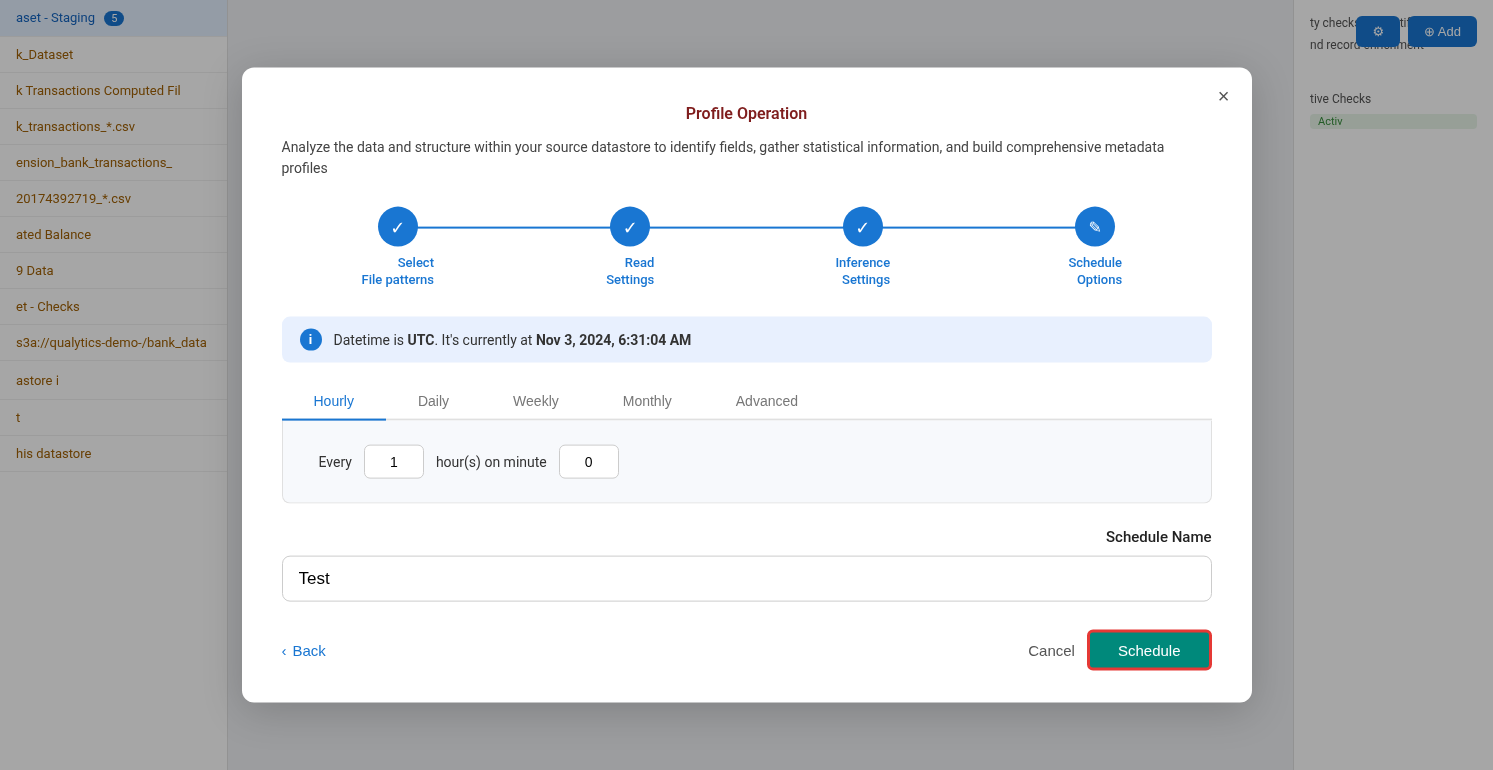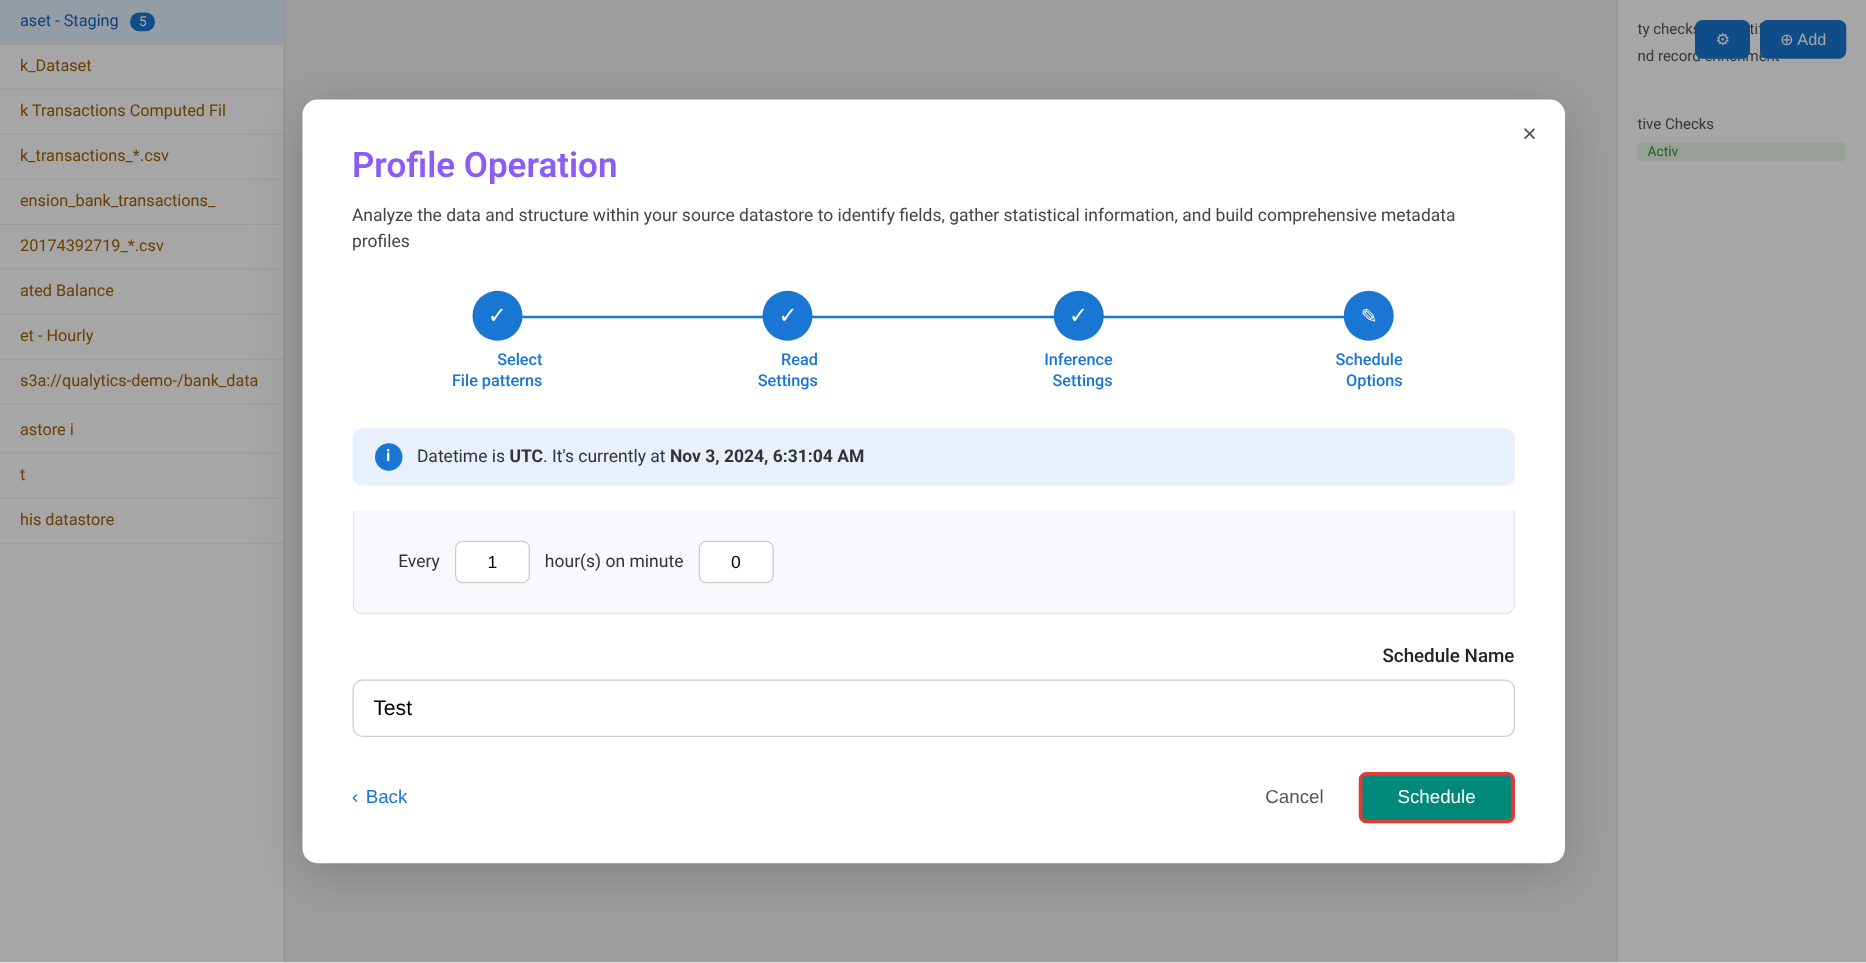--- a/index.html
+++ b/index.html
@@ -116,23 +116,24 @@
       right: 22px;
       background: none;
       border: none;
       font-size: 20px;
       cursor: pointer;
       color: #555;
       line-height: 1;
     }
 
     .dialog-title {
-      font-size: 28px;
+      text-align: center;
+      font-size: 16px;
       font-weight: 600;
-      color: #8b5cf6;
+      color: #7f1d1d;
       margin-bottom: 14px;
     }
 
     .dialog-desc {
       font-size: 14px;
       color: #444;
       margin-bottom: 28px;
       line-height: 1.5;
     }
 
@@ -305,21 +306,21 @@
       color: #1976d2;
       font-size: 15px;
       cursor: pointer;
       display: flex;
       align-items: center;
       gap: 6px;
     }
 
     .footer-right {
       display: flex;
-      gap: 28px;
+      gap: 12px;
     }
 
     .cancel-btn {
       background: none;
       border: none;
       font-size: 15px;
       color: #555;
       cursor: pointer;
     }
 
@@ -342,21 +343,22 @@
     <div class="bg-sidebar-item active">
       <span>aset - Staging</span>
       <span class="bg-sidebar-badge">5</span>
     </div>
     <div class="bg-sidebar-item">k_Dataset</div>
     <div class="bg-sidebar-item">k Transactions Computed Fil</div>
     <div class="bg-sidebar-item">k_transactions_*.csv</div>
     <div class="bg-sidebar-item">ension_bank_transactions_</div>
     <div class="bg-sidebar-item">20174392719_*.csv</div>
     <div class="bg-sidebar-item">ated Balance</div>
-    <div class="bg-sidebar-item">et - Hourly</div>
+    <div class="bg-sidebar-item">9 Data</div>
+    <div class="bg-sidebar-item">et - Checks</div>
     <div class="bg-sidebar-item">s3a://qualytics-demo-/bank_data</div>
     <div class="bg-sidebar-item">astore ℹ</div>
     <div class="bg-sidebar-item">t</div>
     <div class="bg-sidebar-item">his datastore</div>
   </div>
 
   <div class="bg-top-right">
     <button class="bg-btn">⚙</button>
     <button class="bg-btn">⊕ Add</button>
   </div>
@@ -398,20 +400,27 @@
     </div>
   </div>
 
   <div class="info-banner">
     <div class="info-icon">i</div>
     <span>
       Datetime is <strong>UTC</strong>. It's currently at <strong>Nov 3, 2024, 6:31:04 AM</strong>
     </span>
   </div>
 
+  <div class="tabs">
+    <button class="tab active">Hourly</button>
+    <button class="tab">Daily</button>
+    <button class="tab">Weekly</button>
+    <button class="tab">Monthly</button>
+    <button class="tab">Advanced</button>
+  </div>
 
   <div class="tab-content">
     <div class="schedule-row">
       <span>Every</span>
       <input class="schedule-input" type="text" value="1" style="">
       <span>hour(s) on minute</span>
       <input class="schedule-input" type="text" value="0" style="">
     </div>
   </div>
 

